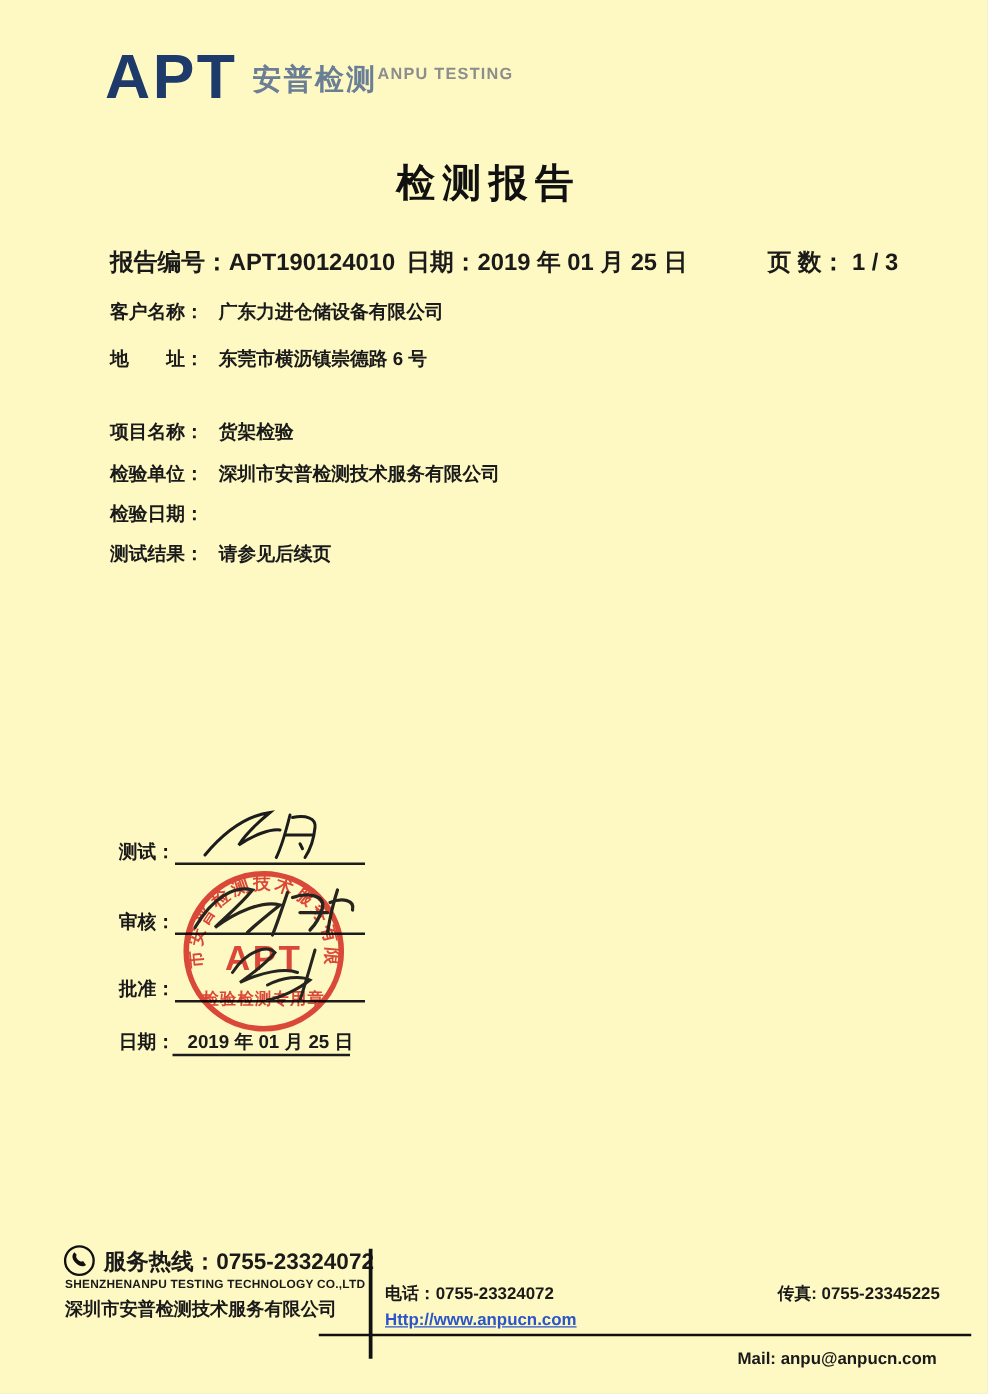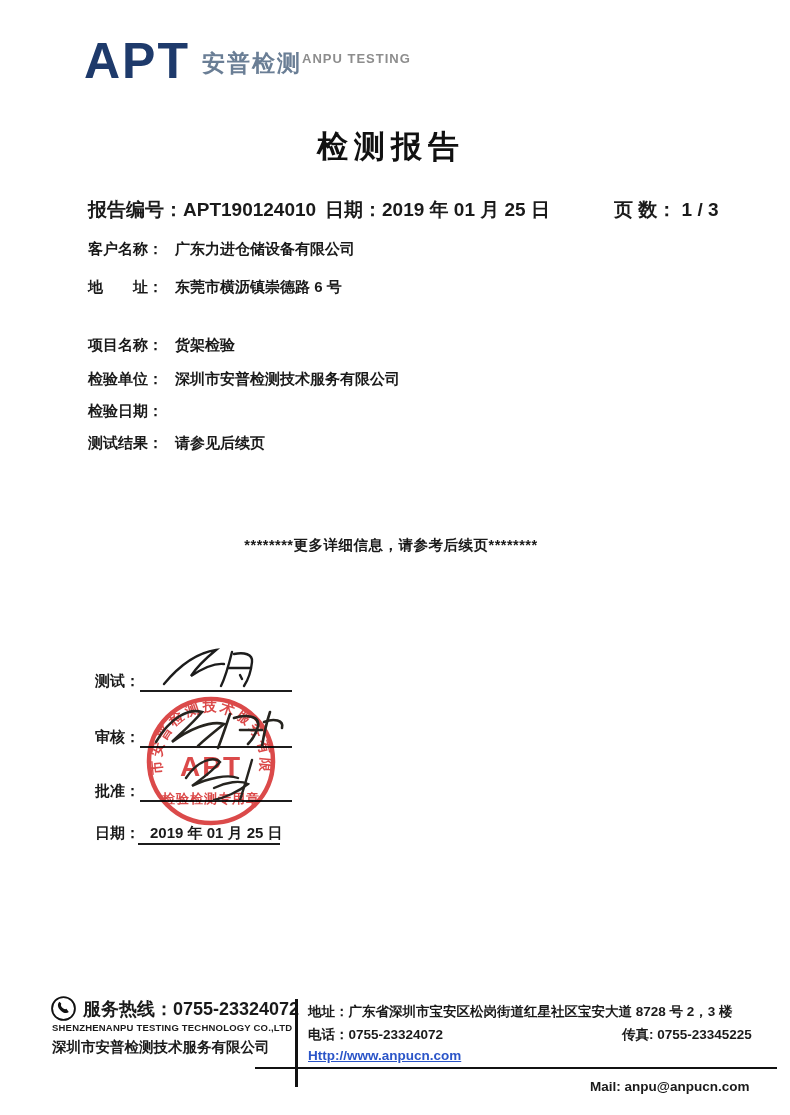--- a/index.html
+++ b/index.html
@@ -1,18 +1,18 @@
 <!DOCTYPE html>
 <html><head>
 <meta charset="utf-8">
 <style>
   html,body { margin:0; padding:0; background:#e8e8e8; }
   .page {
     position:relative; width:790px; height:1115px; margin:0 auto;
-    background:#ffffff; overflow:hidden;
+    background:#fef9c3; overflow:hidden;
     font-family:"Liberation Sans", sans-serif;
     font-weight:700; color:#1a1a1a;
   }
 
   
   .logo { position:absolute; left:84px; top:36px; display:flex; align-items:center; }
   .logo-apt {
     font-size:50px; line-height:50px; font-weight:800; color:#1e3a6b;
     letter-spacing:2px; font-family:"Liberation Sans", sans-serif;
   }
@@ -84,21 +84,20 @@
   <span class="val" style="top:278px">东莞市横沥镇崇德路 6 号</span>
 
   <span class="lab" style="top:336px">项目名称：</span>
   <span class="val" style="top:336px">货架检验</span>
   <span class="lab" style="top:370px">检验单位：</span>
   <span class="val" style="top:370px">深圳市安普检测技术服务有限公司</span>
   <span class="lab" style="top:402px">检验日期：</span>
   <span class="lab" style="top:434px">测试结果：</span>
   <span class="val" style="top:434px">请参见后续页</span>
 
-  <div class="note">********更多详细信息，请参考后续页********</div>
 
   <span class="sig-lab" style="top:672px">测试：</span>
   <div class="uline" style="left:140px; top:690px; width:152px"></div>
   <svg class="sig-svg" style="left:158px; top:646px" width="120" height="46" viewBox="0 0 120 46">
     <g fill="none" stroke="#1c1c1c" stroke-width="2.4" stroke-linecap="round">
       <path d="M6,38 C26,14 44,6 58,4 C47,13 38,22 33,30 C45,22 58,17 66,18"></path>
       <path d="M74,6 C71,18 68,30 63,40"></path>
       <path d="M76,8 C86,6 95,8 94,16 C93,26 90,34 86,40"></path>
       <path d="M70,22 L92,22"></path>
       <path d="M82,29 L84,33"></path>
@@ -150,23 +149,20 @@
     <span class="f-hot">
       <span>服务热线：</span><span>0755-23324072</span>
     </span>
   </div>
   <div class="f-en">SHENZHENANPU TESTING TECHNOLOGY CO.,LTD</div>
   <div class="f-cn">深圳市安普检测技术服务有限公司</div>
 
   <div class="v-div"></div>
   <div class="h-div"></div>
 
-  <div class="f-r1">
-    <span>地址：</span><span>广东省深圳市宝安区松岗街道红星社区宝安大道 8728 号 2，3 楼</span>
-  </div>
   <div class="f-r2a">
     <span>电话：</span><span>0755-23324072</span>
   </div>
   <div class="f-r2b">
     <span>传真:</span>&nbsp;<span>0755-23345225</span>
   </div>
   <div class="f-r3a">Http://www.anpucn.com</div>
   <div class="f-r3b">
     <span>Mail:</span>&nbsp;<span>anpu@anpucn.com</span>
   </div>

